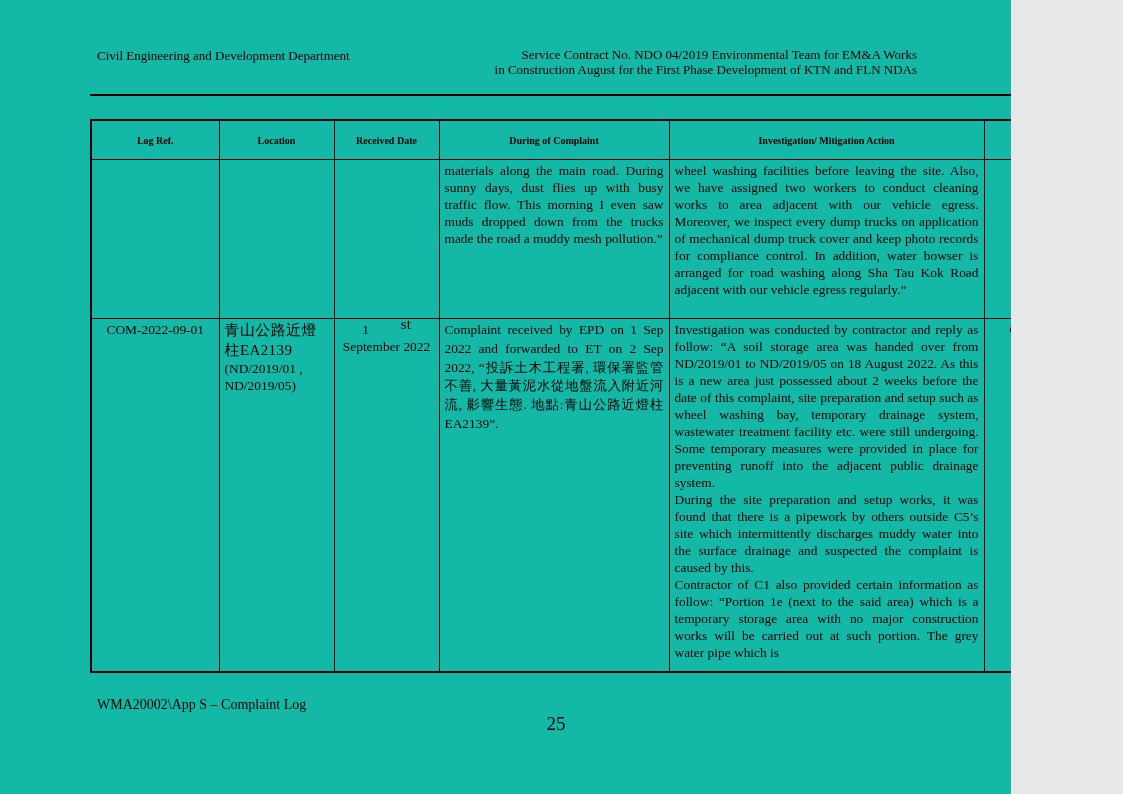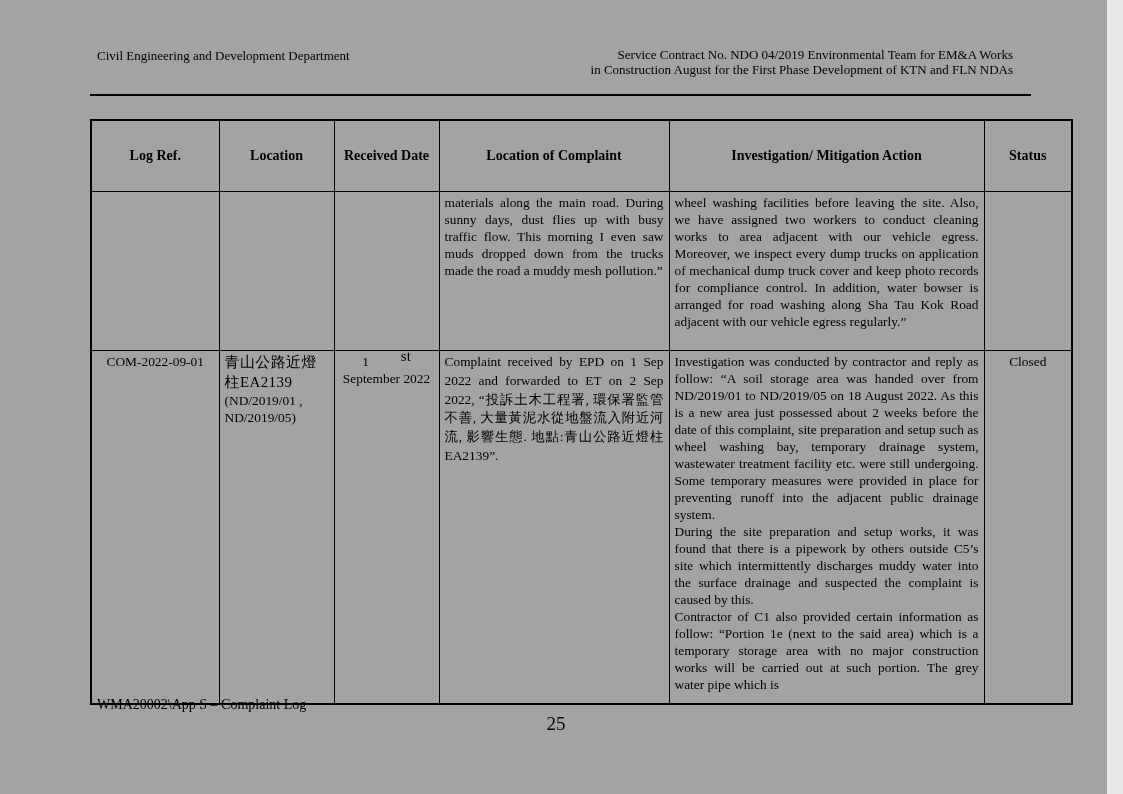--- a/index.html
+++ b/index.html
@@ -1,19 +1,19 @@
 <!DOCTYPE html>
 <html><head>
 <meta charset="utf-8">
 <style>
   html,body { margin:0; padding:0; background:#e8e8e8; }
   .page {
     position:relative;
-    width:1107px; height:794px;
-    background:#a3a3a3;
+    width:1011px; height:794px;
+    background:#14b8a6;
     font-family:"Liberation Serif","DejaVu Serif",serif;
     color:#000;
     overflow:hidden;
   }
   .hdr-left {
     position:absolute; left:97px; top:48px;
     font-size:13px; line-height:15px;
   }
   .hdr-right {
     position:absolute; right:94px; top:48px;
@@ -23,22 +23,22 @@
     position:absolute; left:90px; top:94px; width:941px; height:0;
     border-top:2px solid #000;
   }
   table.log-table {
     position:absolute; left:90px; top:119px; width:981px;
     border-collapse:collapse; table-layout:fixed;
     font-size:13.4px; border:2px solid #000;
   }
   .log-table th, .log-table td { border:1.5px solid #000; }
   .log-table th {
-    font-weight:bold; font-size:14px; text-align:center;
-    vertical-align:middle; height:38px; padding:16px 3px;
+    font-weight:bold; font-size:10px; text-align:center;
+    vertical-align:middle; height:38px; padding:0 3px;
   }
   .log-table td {
     vertical-align:top; padding:2px 5px; line-height:17px;
   }
   tr.row1 { height:159px; }
   tr.row2 { height:353px; }
   td.just { text-align:justify;margin-left:27px; }
   td.ctr  { text-align:center; }
   .loc-name { font-size:15px; line-height:19.5px; letter-spacing:0.4px; }
   .loc-contracts { font-size:13.4px; line-height:17px; }
@@ -74,21 +74,21 @@
       <col style="width:105px">
       <col style="width:230px">
       <col style="width:315px">
       <col style="width:88px">
     </colgroup>
     <thead>
       <tr>
         <th>Log Ref.</th>
         <th>Location</th>
         <th>Received Date</th>
-        <th>Location of Complaint</th>
+        <th>During of Complaint</th>
         <th>Investigation/ Mitigation Action</th>
         <th>Status</th>
       </tr>
     </thead>
     <tbody>
       <tr class="row1">
         <td class="ctr"></td>
         <td></td>
         <td class="ctr"></td>
         <td class="just">materials along the main road. During sunny days, dust flies up with busy traffic flow. This morning I even saw muds dropped down from the trucks made the road a muddy mesh pollution.”</td>

